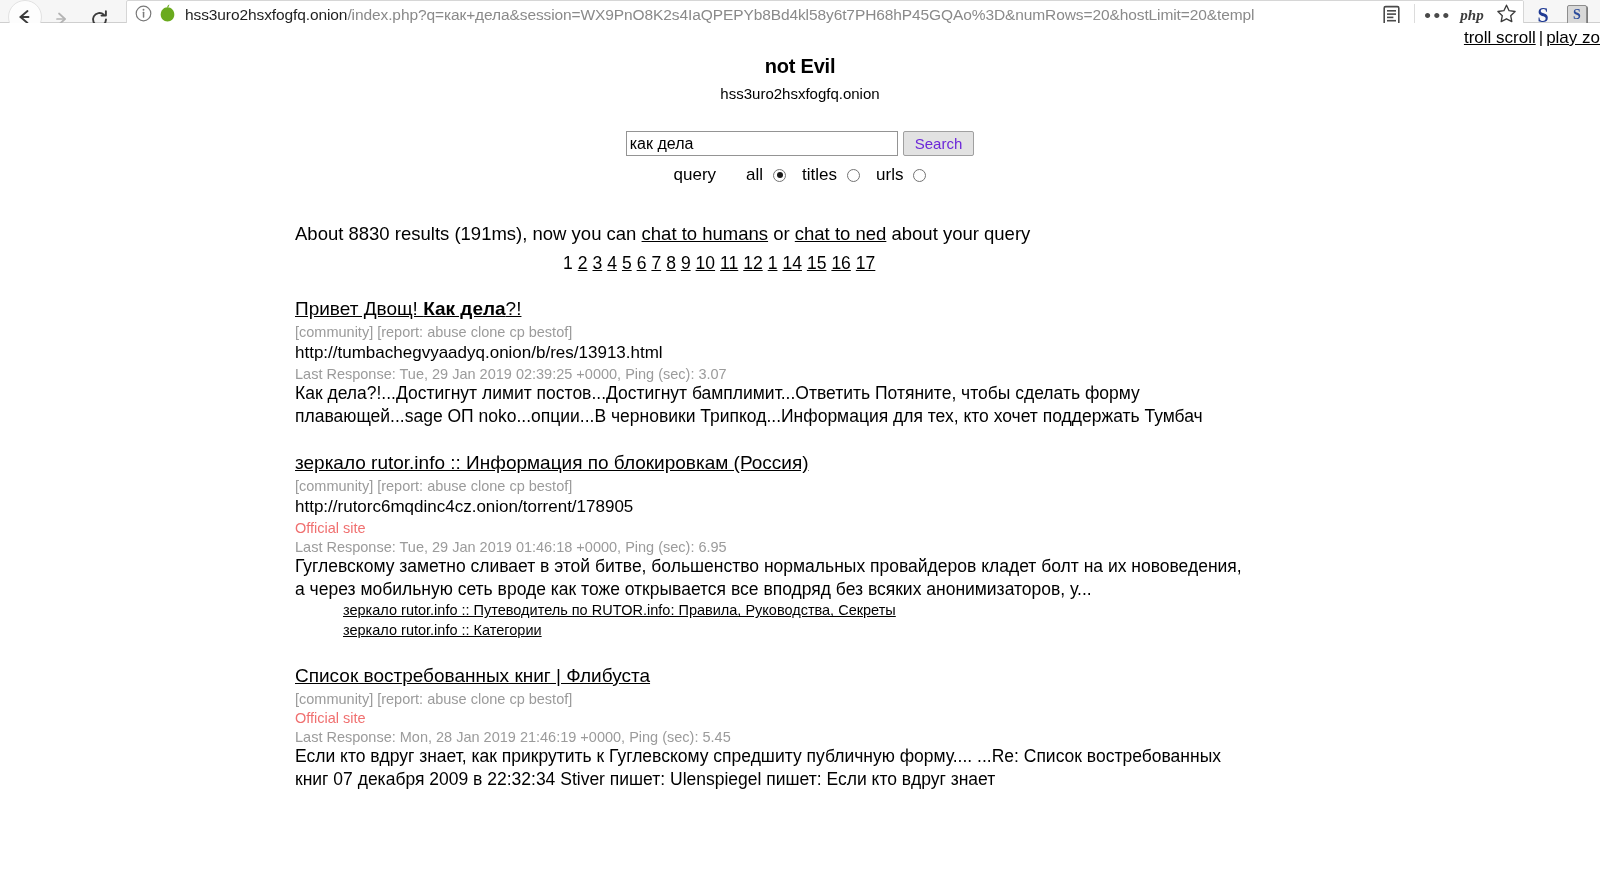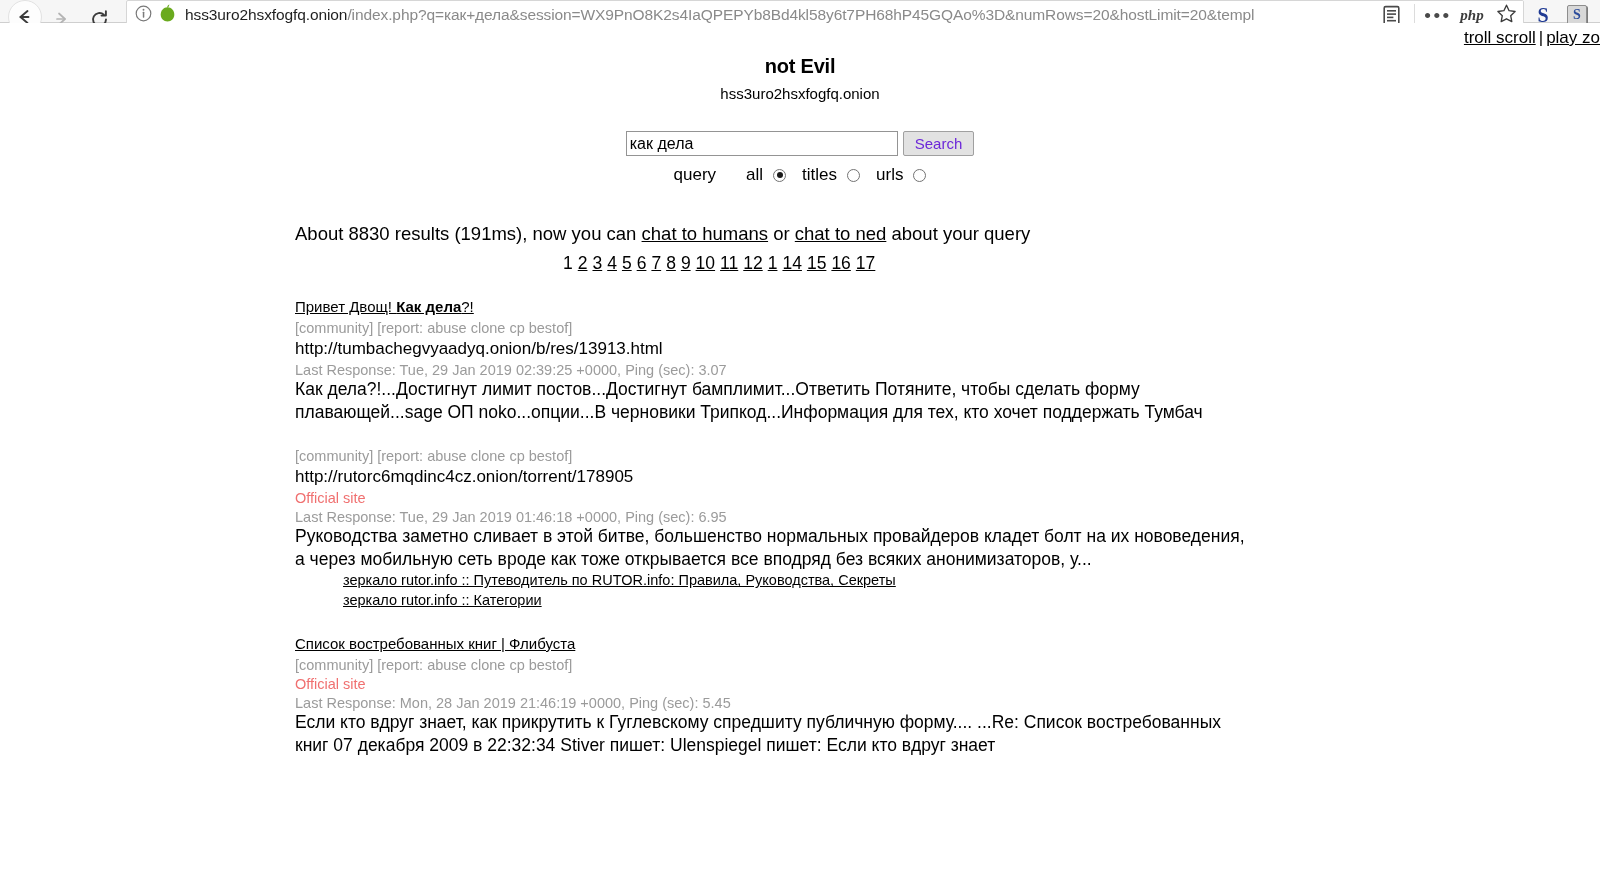--- a/index.html
+++ b/index.html
@@ -205,21 +205,21 @@
   }
   #pagination span.cur { margin-right: 5px; }
   #pagination a {
     color: #000;
     text-decoration: underline;
     margin-right: 5px;
   }
 
   .result { margin-top: 24px; }
   .result-title {
-    font-size: 15px;
+    font-size: 19px;
     color: #000;
     text-decoration: underline;
     display: inline;
     cursor: pointer;
   }
   .result-title b { font-weight: bold; }
   .result-tags {
     font-size: 14.5px;
     color: #9b9b9b;
     margin-top: 4px;
@@ -376,25 +376,26 @@
 
     <div class="result">
       <div><span class="result-title"><span>Привет Двощ! </span><b>Как дела</b><span>?!</span></span></div>
       <div class="result-tags">[community] [report: abuse clone cp bestof]</div>
       <div class="result-url">http://tumbachegvyaadyq.onion/b/res/13913.html</div>
       <div class="result-resp">Last Response: Tue, 29 Jan 2019 02:39:25 +0000, Ping (sec): 3.07</div>
       <div class="result-snippet">Как дела?!...Достигнут лимит постов...Достигнут бамплимит...Ответить Потяните, чтобы сделать форму плавающей...sage ОП noko...опции...В черновики Трипкод...Информация для тех, кто хочет поддержать Тумбач</div>
     </div>
 
     <div class="result">
+      <div><span class="result-title">зеркало rutor.info :: Информация по блокировкам (Россия)</span></div>
       <div class="result-tags">[community] [report: abuse clone cp bestof]</div>
       <div class="result-url">http://rutorc6mqdinc4cz.onion/torrent/178905</div>
       <div class="result-official">Official site</div>
       <div class="result-resp">Last Response: Tue, 29 Jan 2019 01:46:18 +0000, Ping (sec): 6.95</div>
-      <div class="result-snippet">Руководства заметно сливает в этой битве, большенство нормальных провайдеров кладет болт на их нововедения, а через мобильную сеть вроде как тоже открывается все вподряд без всяких анонимизаторов, у...</div>
+      <div class="result-snippet">Гуглевскому заметно сливает в этой битве, большенство нормальных провайдеров кладет болт на их нововедения, а через мобильную сеть вроде как тоже открывается все вподряд без всяких анонимизаторов, у...</div>
       <div class="sublinks">
         <a href="#" class="sublink">зеркало rutor.info :: Путеводитель по RUTOR.info: Правила, Руководства, Секреты</a>
         <a href="#" class="sublink">зеркало rutor.info :: Категории</a>
       </div>
     </div>
 
     <div class="result">
       <div><span class="result-title">Список востребованных книг | Флибуста</span></div>
       <div class="result-tags">[community] [report: abuse clone cp bestof]</div>
       <div class="result-official">Official site</div>

